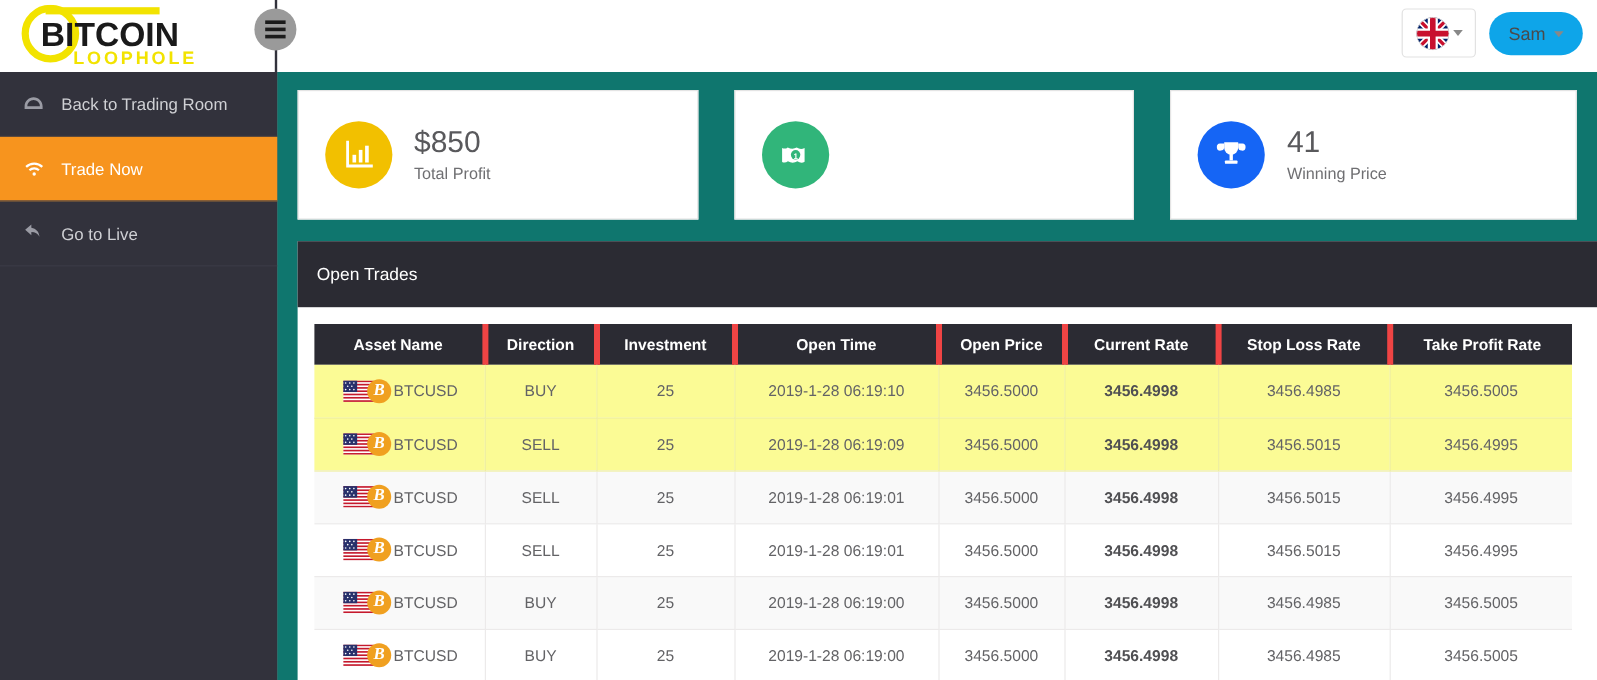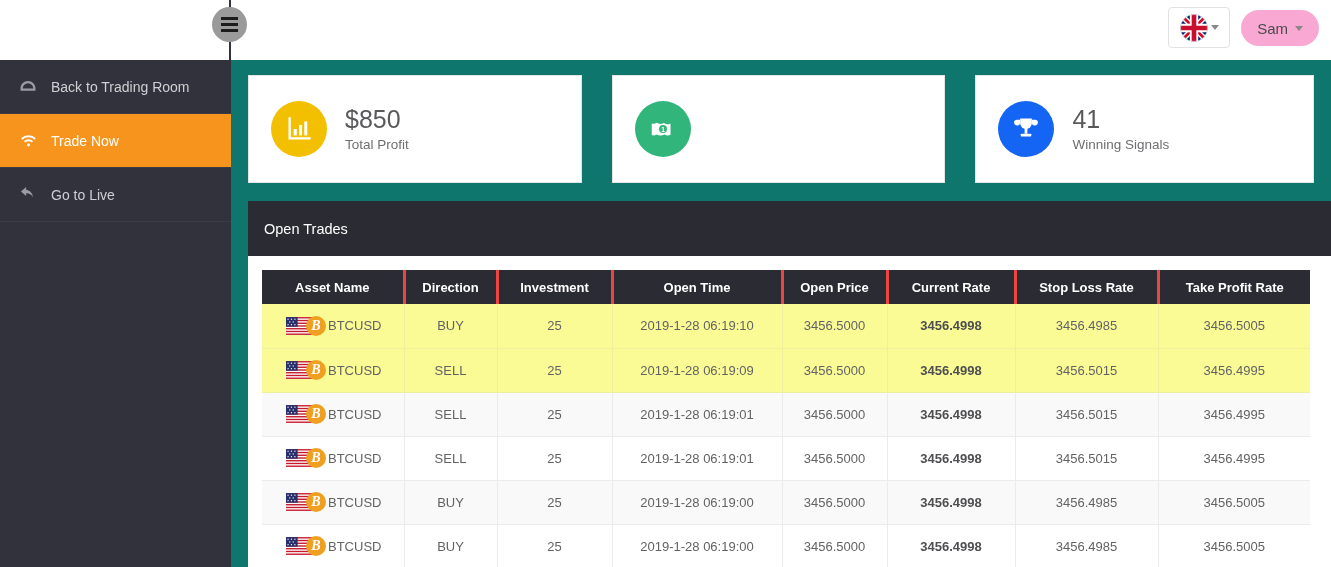--- a/index.html
+++ b/index.html
@@ -53,21 +53,21 @@
     cursor: pointer;
   }
   .flag-uk { width: 28px; height: 28px; border-radius: 50%; display:block; }
   .caret-d {
     width: 0; height: 0; border-left: 4px solid transparent;
     border-right: 4px solid transparent; border-top: 5px solid #888;
   }
   #user-btn {
     position: absolute; right: 12px; top: 10px;
     height: 36px; padding: 0 16px;
-    background: #f9a8d4; border: none; border-radius: 18px;
+    background: #0ea5e9; border: none; border-radius: 18px;
     display: flex; align-items: center; gap: 7px;
     font-size: 15px; color: #4a4a4a; cursor: pointer;
     font-family: "Liberation Sans", sans-serif;
   }
 
   
   #sidebar {
     position: absolute; left: 0; top: 60px;
     width: 231px; height: 507px;
     background: #32323c;
@@ -133,21 +133,21 @@
     width: 12px; height: 23px; background: #ffffff; border-radius: 2px;
   }
 
   
   #tbl-wrap { padding: 14px 14px 0 14px; }
   table { border-collapse: collapse; width: 1038px; table-layout: fixed; }
   thead th {
     background: #2b2b33; color: #ffffff;
     font-size: 13px; font-weight: bold;
     height: 34px; text-align: center;
-    border-right: 3px solid #ef4444;
+    border-right: 5px solid #ef4444;
   }
   thead th:last-child { border-right: none; }
   tbody td {
     height: 44px; text-align: center;
     font-size: 13px; color: #636366;
     border-right: 1px solid #eceaea;
     border-bottom: 1px solid #eceaea;
   }
   tbody td:last-child { border-right: none; }
   tbody tr.hl td { background: #fbfb95; border-right-color: #efefa0; border-bottom-color: #efefa0; }
@@ -165,20 +165,29 @@
     position: relative; z-index: 2;
     font-family: "Liberation Serif", serif;
   }
   .asset-txt { margin-left: 2px; font-size: 13px; color: #636366; }
 </style>
 </head>
 <body>
 
 <div id="topbar">
 
+  <div id="logo-wrap">
+    <svg id="logo-svg" width="150" height="52" viewBox="0 0 150 52">
+      <circle cx="28" cy="24" r="21" fill="none" stroke="#f2e300" stroke-width="6"></circle>
+      <rect x="24" y="2" width="95" height="6" fill="#f2e300"></rect>
+      <text x="20" y="34" font-family="Liberation Sans, sans-serif" font-size="28" font-weight="bold" fill="#1a1a1a">BITCOIN</text>
+      <text x="30" y="34" font-family="Liberation Serif, serif" font-size="30" font-weight="bold" fill="#f2e300" opacity="0">B</text>
+      <text x="47" y="49" font-family="Liberation Sans, sans-serif" font-size="15" font-weight="bold" letter-spacing="2.4" fill="#f2e300">LOOPHOLE</text>
+    </svg>
+  </div>
 
   <div id="sidebar-divider"></div>
 
   <button id="hamburger">
     <i></i>
     <i></i>
     <i></i>
   </button>
 
   <div id="lang-btn">
@@ -274,21 +283,21 @@
       <div class="card-ico" style="background:#1565f5">
         <svg width="28" height="28" viewBox="0 0 24 24" fill="#ffffff">
           <path d="M7 3h10v4a5 5 0 0 1-10 0z"></path>
           <path d="M4 4h3v2.5A2.5 2.5 0 0 1 4.5 9 2.5 2.5 0 0 1 4 4zm16 0h-3v2.5A2.5 2.5 0 0 0 19.5 9 2.5 2.5 0 0 0 20 4z" opacity="1"></path>
           <rect x="10.8" y="11" width="2.4" height="5"></rect>
           <rect x="7.5" y="16" width="9" height="2.4" rx=".6"></rect>
         </svg>
       </div>
       <div>
         <div class="card-val">41</div>
-        <div class="card-lbl">Winning Signals</div>
+        <div class="card-lbl">Winning Price</div>
       </div>
     </div>
   </div>
 
   <div id="panel">
     <div id="panel-head">
       <span id="panel-title">Open Trades</span>
       <span id="signals-wrap">
         <span id="signals-lbl">Signals</span>
         <span id="signals-toggle">

